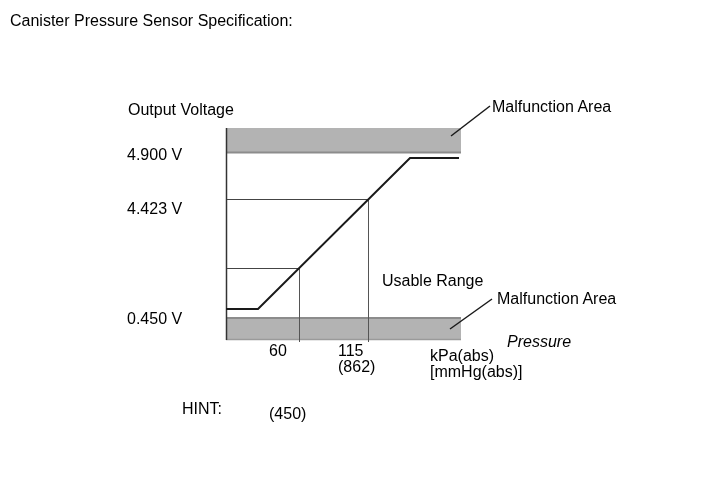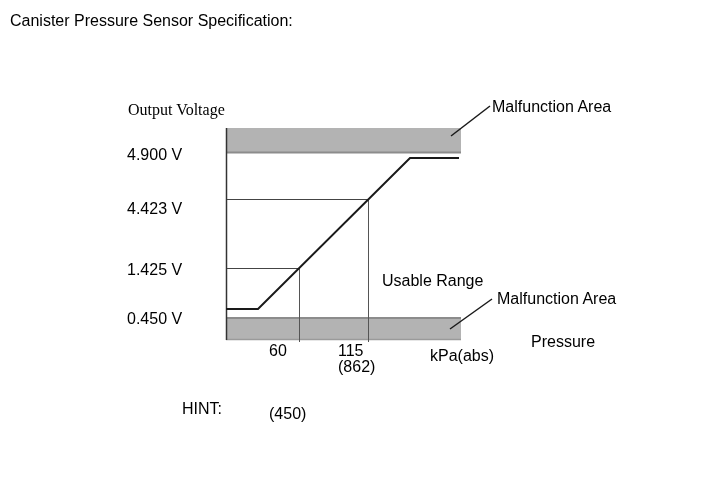--- a/index.html
+++ b/index.html
@@ -7,25 +7,25 @@
     position:relative;width:713px;height:481px;background:#ffffff;
     font-family:"Liberation Sans","DejaVu Sans",sans-serif;
     font-size:16px;line-height:17px;color:#000;overflow:hidden;
   }
   .abs{position:absolute;white-space:nowrap;}
   .right{text-align:left;}
   .center{text-align:left;}
   svg{position:absolute;left:0;top:0;}
   
   .title{left:10px;top:12px;}
-  .yaxis-title{left:128px;top:101px;font-family:Liberation Serif, serif;}
+  .yaxis-title{left:128px;top:101px;}
   .malf-top{left:492px;top:98px;}
   .malf-bot{left:497px;top:290px;}
   .usable{left:382px;top:228px;margin-top:44px;}
-  .xaxis-title{left:531px;top:333px;}
+  .xaxis-title{left:507px;top:333px;font-style:italic;}
   .yt0{left:127px;top:146px;width:88px;}
   .yt1{left:127px;top:200px;width:88px;}
   .yt2{left:127px;top:261px;width:88px;}
   .yt3{left:127px;top:310px;width:88px;}
   .xt0a{left:269px;top:342px;width:60px;}
   .xt0b{left:269px;top:376px;width:60px;margin-top:29px;}
   .xt1a{left:338px;top:342px;width:60px;}
   .xt1b{left:338px;top:358px;width:60px;}
   .unit1{left:430px;top:347px;}
   .unit2{left:430px;top:363px;}
@@ -66,25 +66,25 @@
   <div class="abs malf-top">Malfunction Area</div>
 
   <div class="abs malf-bot">Malfunction Area</div>
 
   <div class="abs usable">Usable Range</div>
 
   <div class="abs xaxis-title">Pressure</div>
 
   <div class="abs right yt0">4.900 V</div>
   <div class="abs right yt1">4.423 V</div>
-  <div class="abs right yt2">1.425 V</div>
   <div class="abs right yt3">0.450 V</div>
 
   <div class="abs center xt0a">60</div>
   <div class="abs center xt0b">(450)</div>
   <div class="abs center xt1a">115</div>
   <div class="abs center xt1b">(862)</div>
 
   <div class="abs unit1">kPa(abs)</div>
+  <div class="abs unit2">[mmHg(abs)]</div>
 
   <div class="abs hint-head">HINT:</div>
 
 </div>
 
 </body></html>

